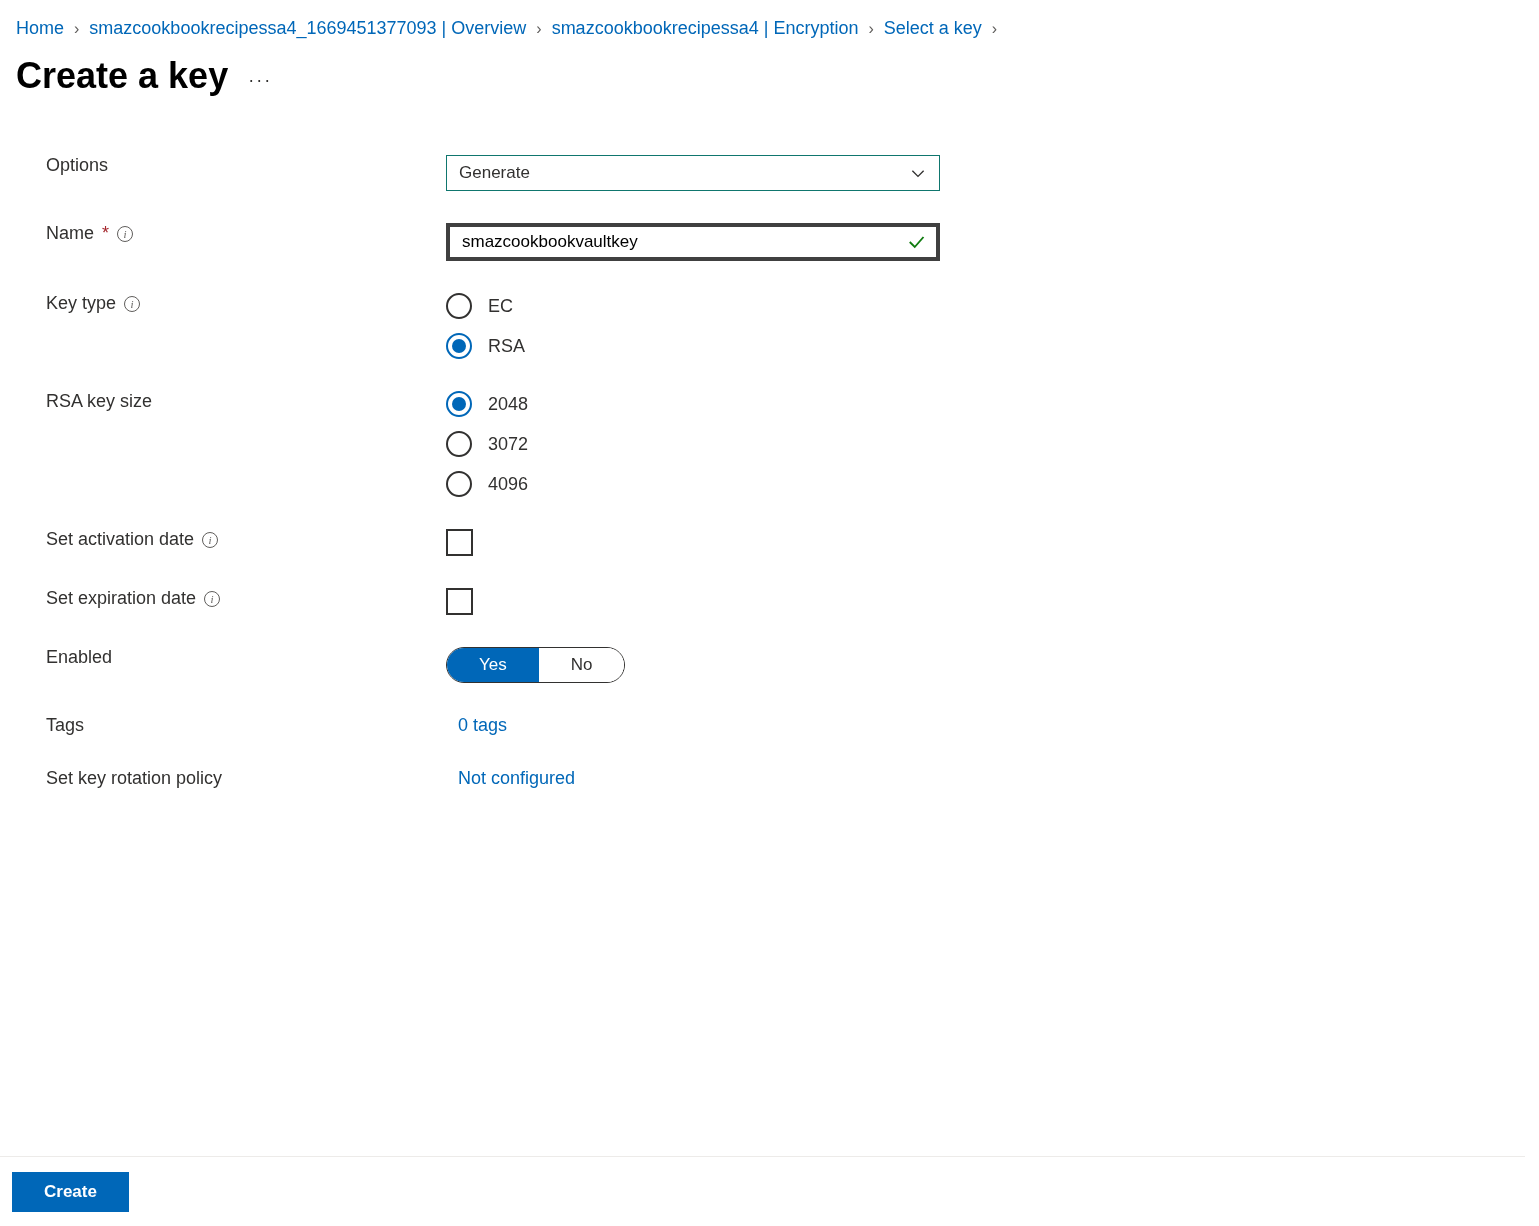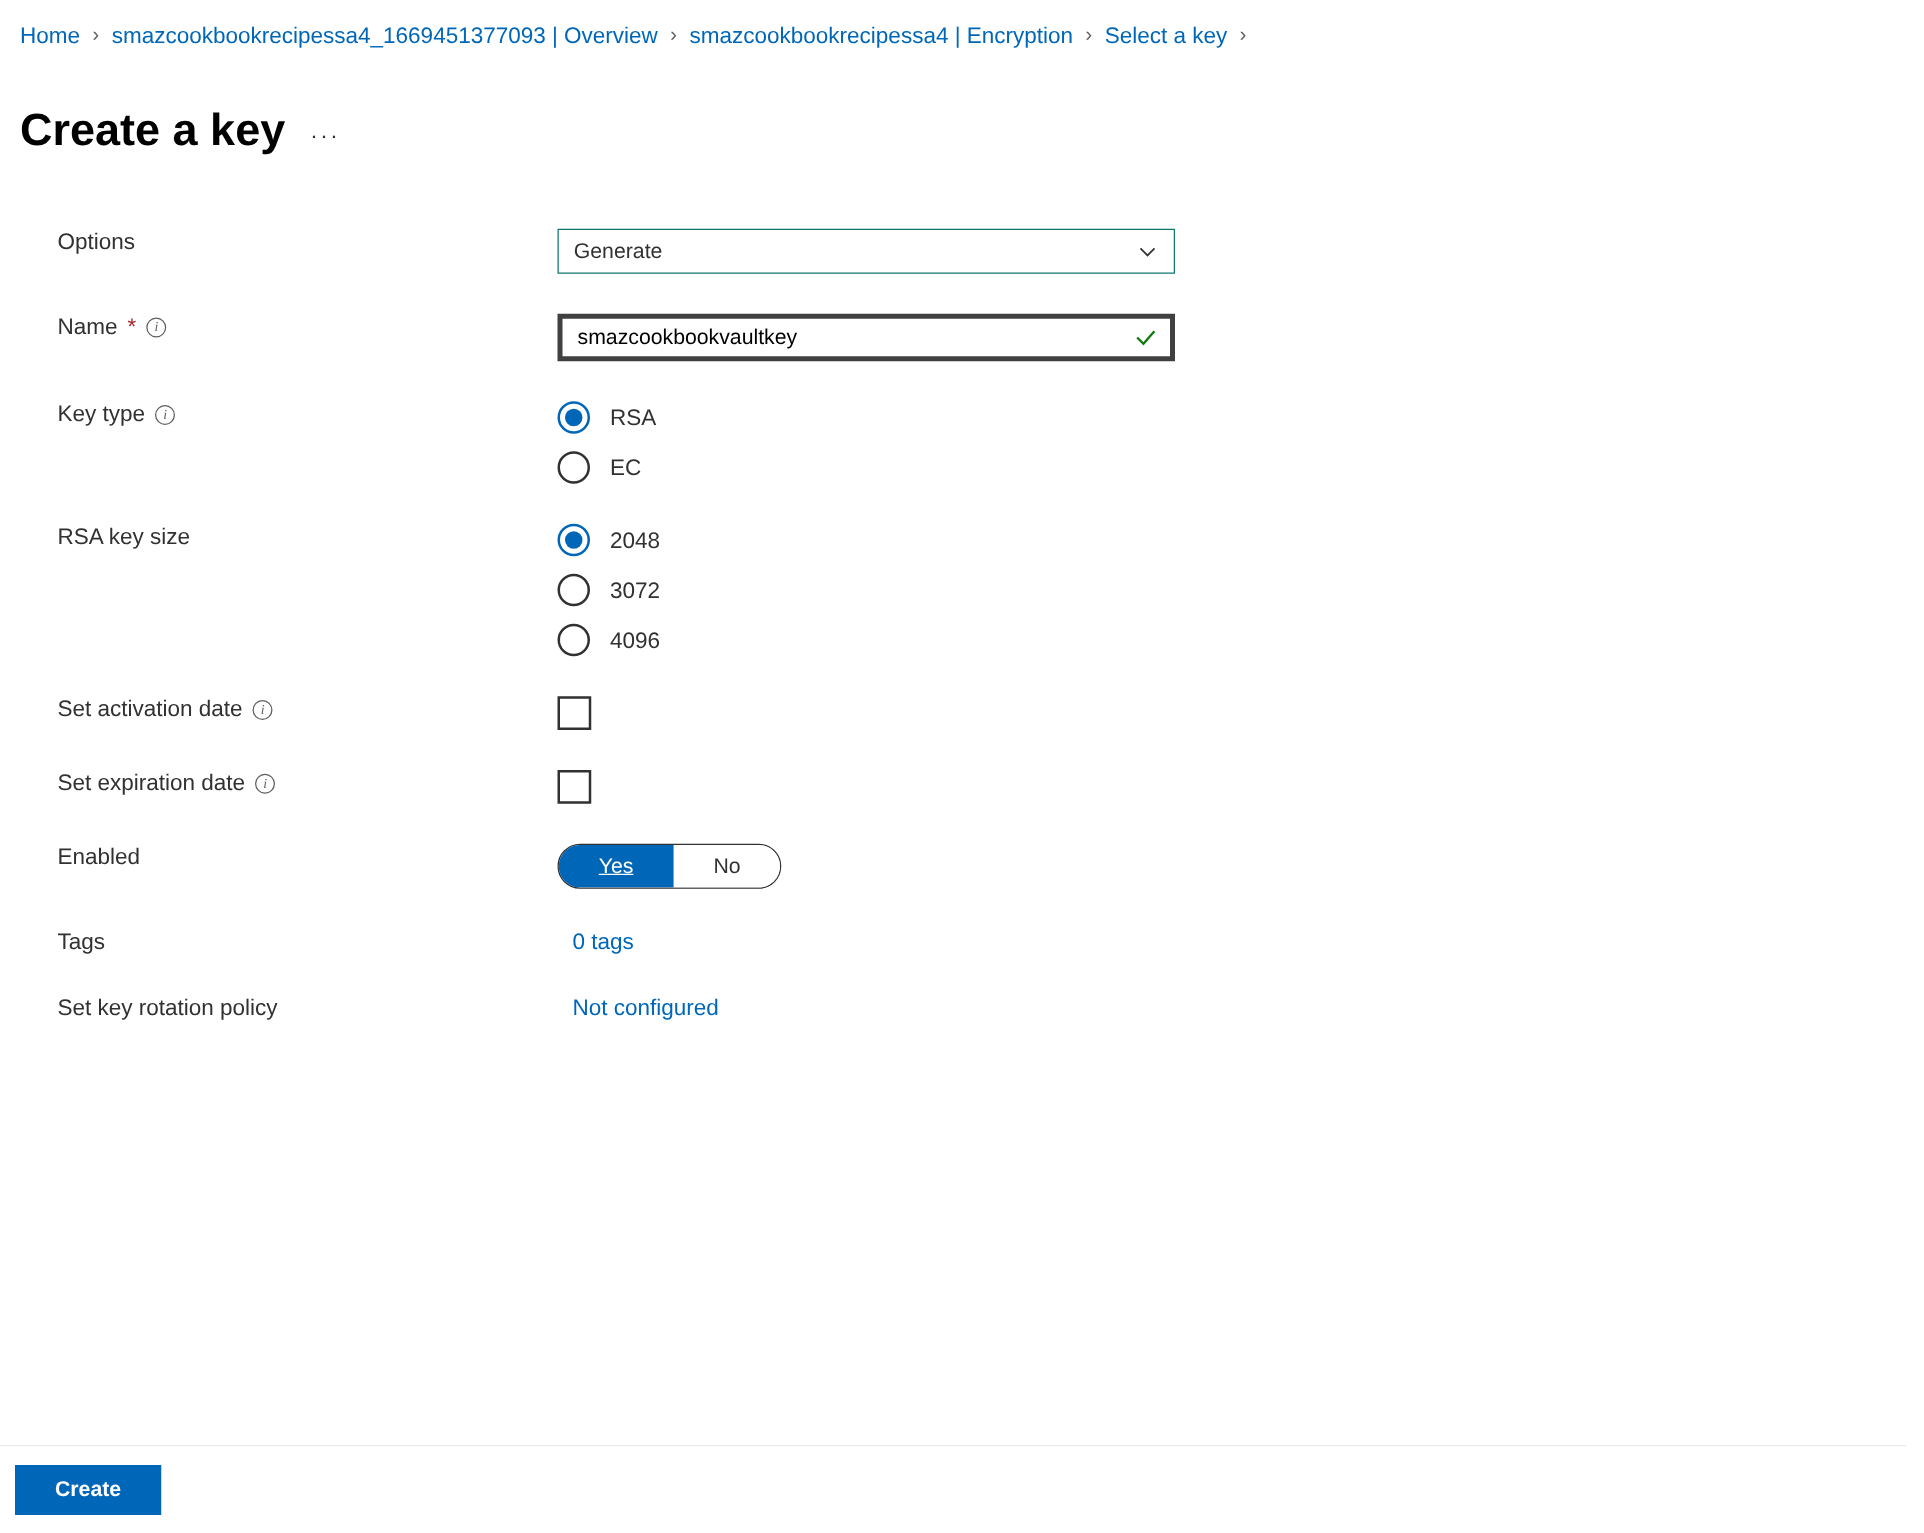--- a/index.html
+++ b/index.html
@@ -9,21 +9,21 @@
       color: #323130;
       background: #ffffff;
       padding: 18px 16px 0 16px;
     }
     .breadcrumb {
       display: flex;
       align-items: center;
       flex-wrap: wrap;
       gap: 10px;
       font-size: 18px;
-      margin-bottom: 44px;
+      margin-bottom: 16px;
     }
     .breadcrumb-link { color: #0067b8; cursor: pointer; }
     .breadcrumb-sep { color: #605e5c; font-size: 16px; }
     .page-title-row { display: flex; align-items: center; gap: 20px; margin-bottom: 58px; }
     .page-title { font-size: 36px; font-weight: 600; color: #000; }
     .more-dots { font-size: 18px; color: #323130; letter-spacing: 2px; cursor: pointer; margin-top: 8px; }
     .form-area { padding-left: 30px; }
     .form-row { display: flex; align-items: flex-start; margin-bottom: 32px; }
     .form-label-col { width: 400px; min-width: 400px; display: flex; align-items: center; gap: 8px; font-size: 18px; color: #323130; }
     .form-control-col { flex: 1; max-width: 494px; }
@@ -45,21 +45,21 @@
     .radio-opt { display: flex; align-items: center; gap: 16px; cursor: pointer; }
     .radio-circle { width: 26px; height: 26px; border: 2px solid #323130; border-radius: 50%; display: flex; align-items: center; justify-content: center; }
     .radio-circle.selected { border-color: #0067b8; }
     .radio-dot { width: 14px; height: 14px; border-radius: 50%; background: #0067b8; }
     .radio-label { font-size: 18px; }
     .checkbox-box { width: 27px; height: 27px; border: 2px solid #323130; background: #fff; cursor: pointer; }
     .toggle-pill {
       display: inline-flex; border: 1px solid #323130; border-radius: 20px; overflow: hidden; height: 36px;
     }
     .toggle-opt { padding: 0 32px; display: flex; align-items: center; font-size: 17px; cursor: pointer; }
-    .toggle-opt.active { background: #0067b8; color: #fff; text-decoration: underline; }
+    .toggle-opt.active { background: #0067b8; color: #fff; }
     .toggle-opt.inactive { background: #fff; color: #323130; }
     .link-value { color: #0067b8; cursor: pointer; font-size: 18px; padding-left: 12px; }
     .bottom-bar {
       position: fixed; bottom: 0; left: 0; right: 14px; height: 70px;
       border-top: 1px solid #edebe9; background: #fff;
       display: flex; align-items: center; padding: 0 12px;
     }
     .primary-btn {
       background: #0067b8; color: #fff; border: none; padding: 10px 32px;
       font-size: 17px; font-weight: 600; cursor: pointer;
@@ -118,29 +118,29 @@
   </div>
 
   <div class="form-row">
     <div class="form-label-col">
       <span>Key type</span>
       <span class="info-icon">i</span>
     </div>
     <div class="form-control-col">
       <div class="radio-group">
         <div class="radio-opt">
+          <span class="radio-circle"></span>
+          <span class="radio-label">EC</span>
+        </div>
+        <div class="radio-opt">
           <span class="radio-circle selected">
               <span class="radio-dot"></span>
             </span>
           <span class="radio-label">RSA</span>
         </div>
-        <div class="radio-opt">
-          <span class="radio-circle"></span>
-          <span class="radio-label">EC</span>
-        </div>
       </div>
     </div>
   </div>
 
   <div class="form-row">
     <div class="form-label-col">
       <span>RSA key size</span>
     </div>
     <div class="form-control-col">
       <div class="radio-group">

